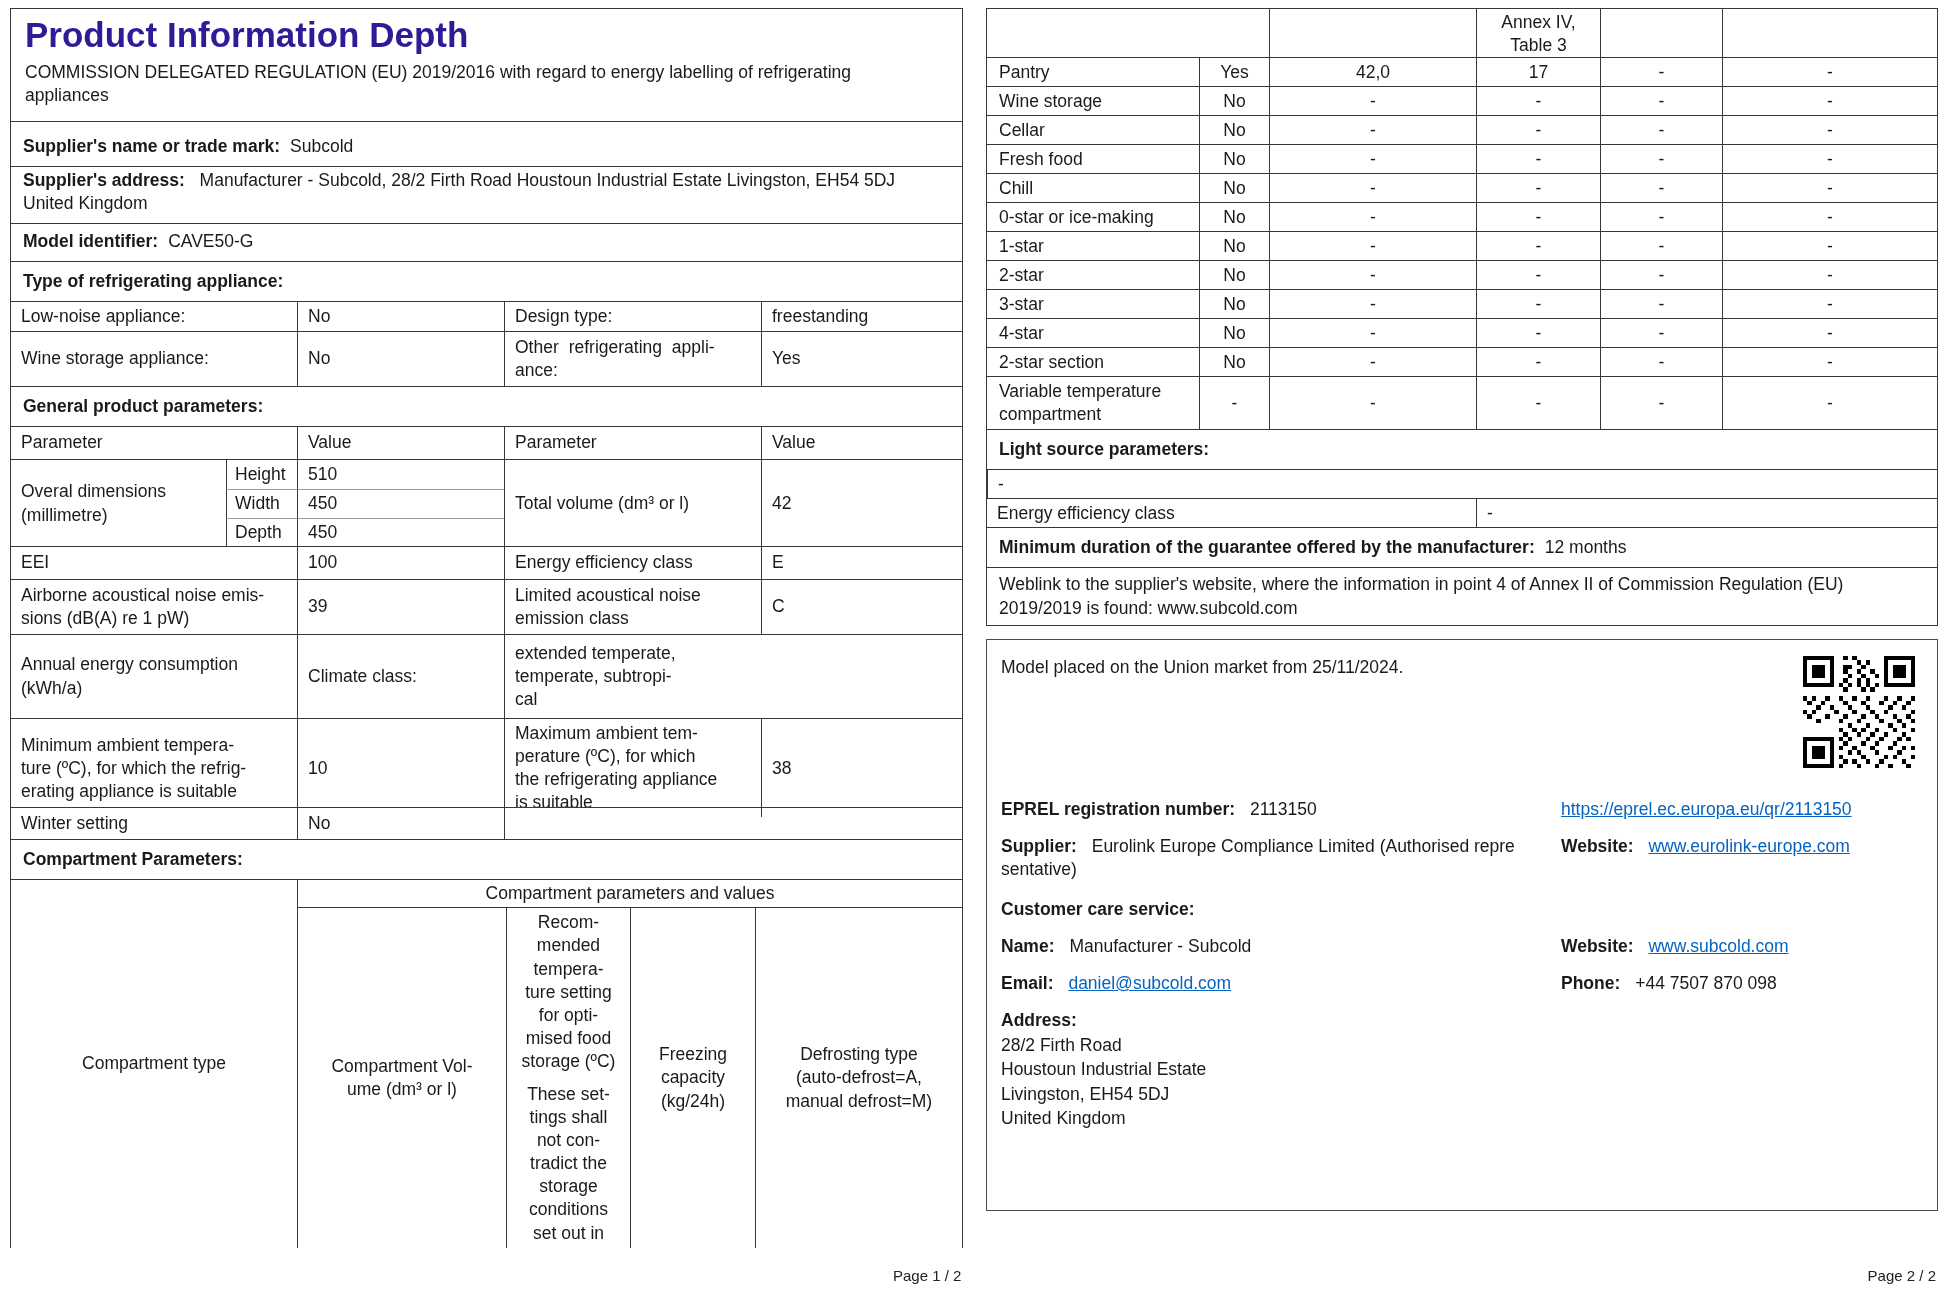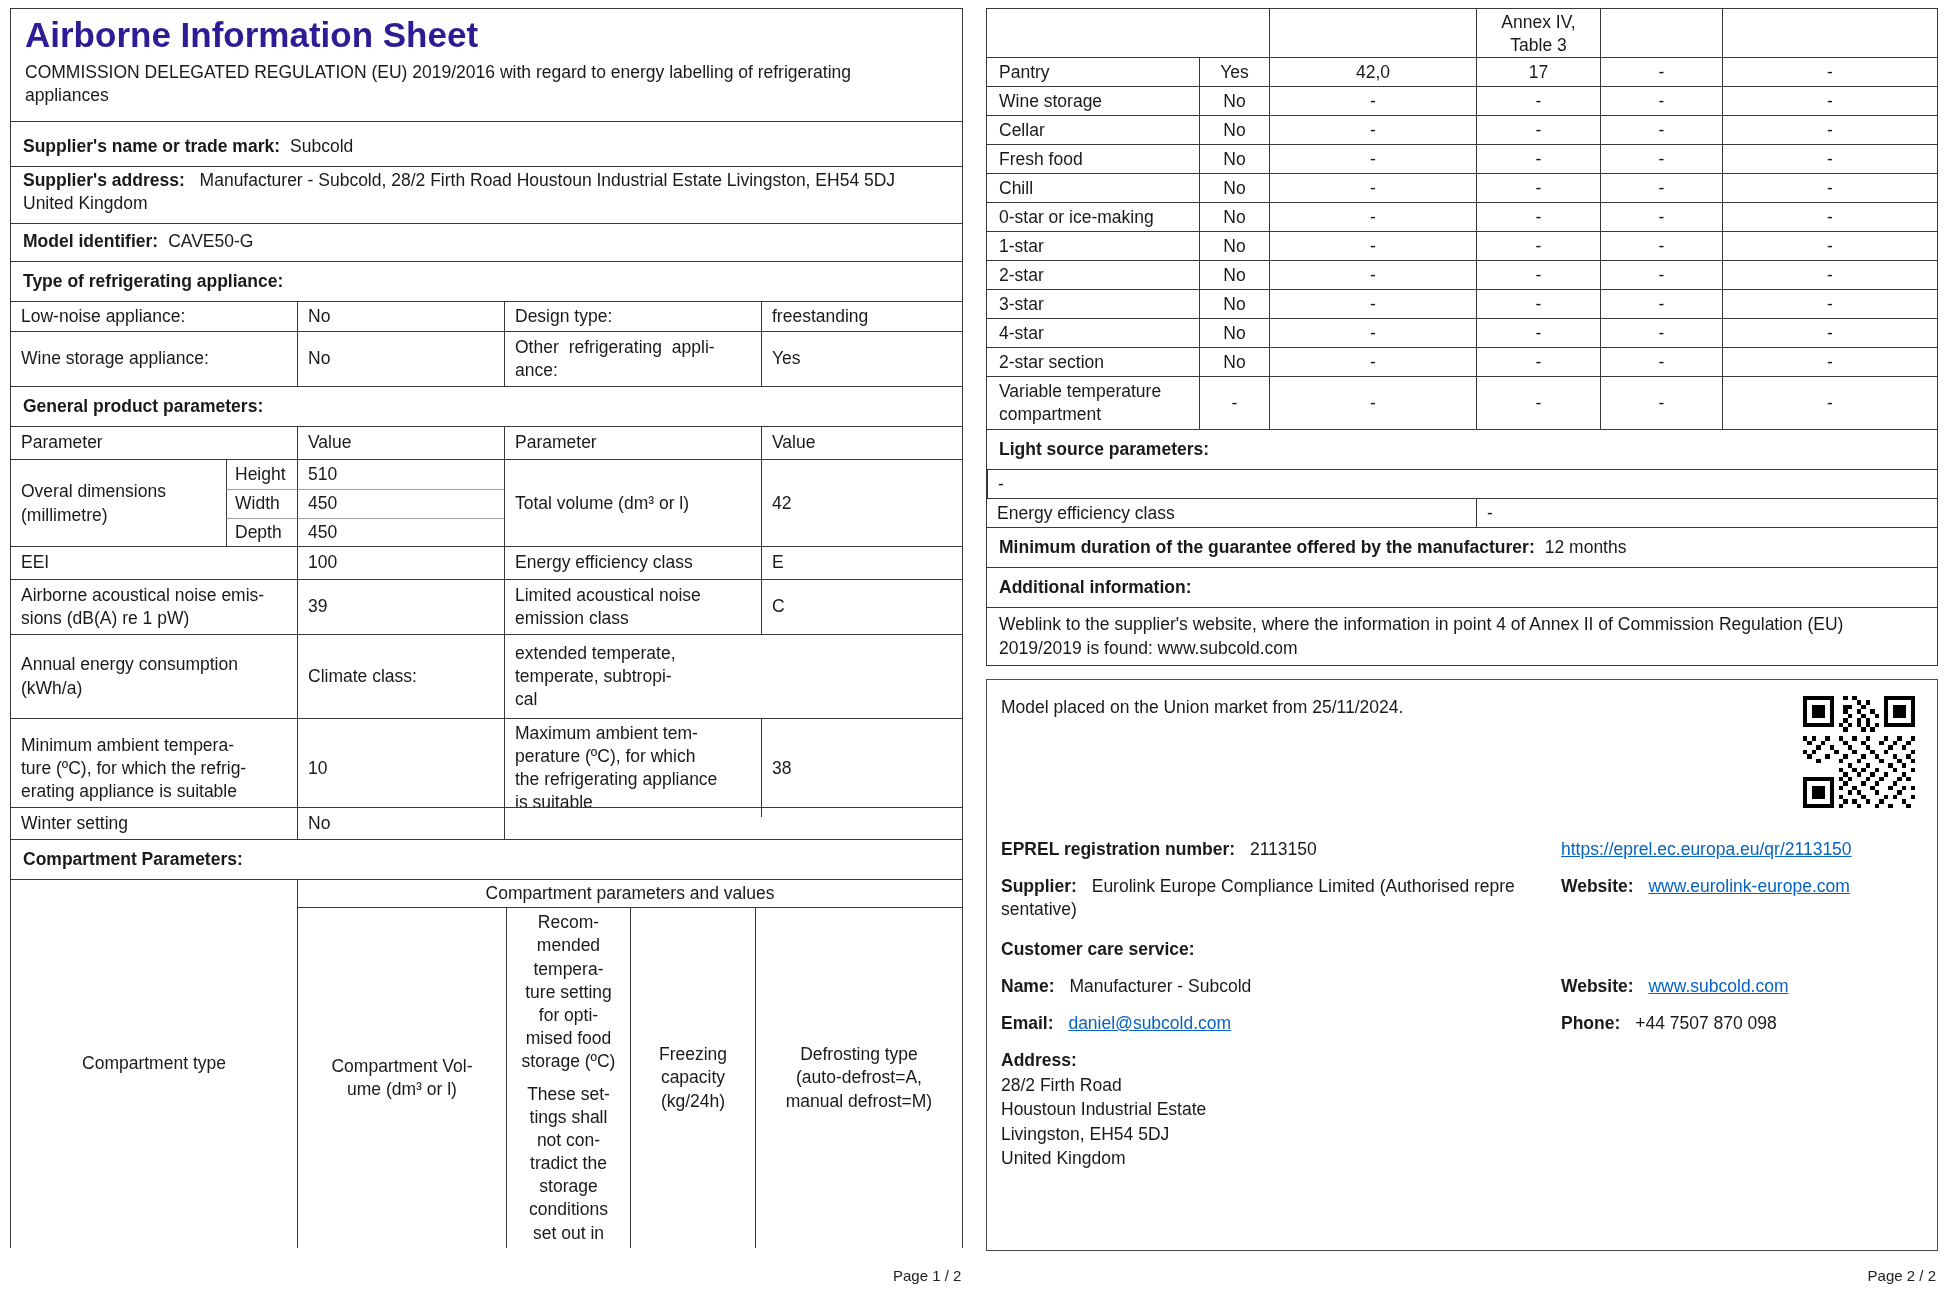--- a/index.html
+++ b/index.html
@@ -69,21 +69,21 @@
   .footer{position:absolute;font-size:15px;color:#222}
   .f1{top:1266px;left:893px}
   .f2{top:1266px;right:10px}
 </style>
 </head>
 <body>
 
 <div class="p1">
 
   <div class="row tblock">
-    <div class="title">Airborne Information Sheet</div>
+    <div class="title">Product Information Depth</div>
     <div class="pre">COMMISSION DELEGATED REGULATION (EU) 2019/2016 with regard to energy labelling of refrigerating
 appliances</div>
   </div>
 
   <div class="row flexrow h45">
     <span class="b">Supplier's name or trade mark:</span>
     <span class="val">Subcold</span>
   </div>
 
   <div class="row flexrow h57">
@@ -331,21 +331,20 @@
     <div class="row g2 h29">
       <div class="cell">Energy efficiency class</div>
       <div class="cell bl">-</div>
     </div>
 
     <div class="row flexrow h40">
       <span class="b">Minimum duration of the guarantee offered by the manufacturer:</span>
       <span class="val">12 months</span>
     </div>
 
-    <div class="row banner h40">Additional information:</div>
 
     <div class="row wrow h58">
       <div class="pre">Weblink to the supplier's website, where the information in point 4 of Annex II of Commission Regulation (EU)
 2019/2019 is found:  www.subcold.com</div>
     </div>
   </div>
 
   <div class="ibox">
     <div class="abs" style="top:16px;left:14px">Model placed on the Union market from 25/11/2024.</div>
 

